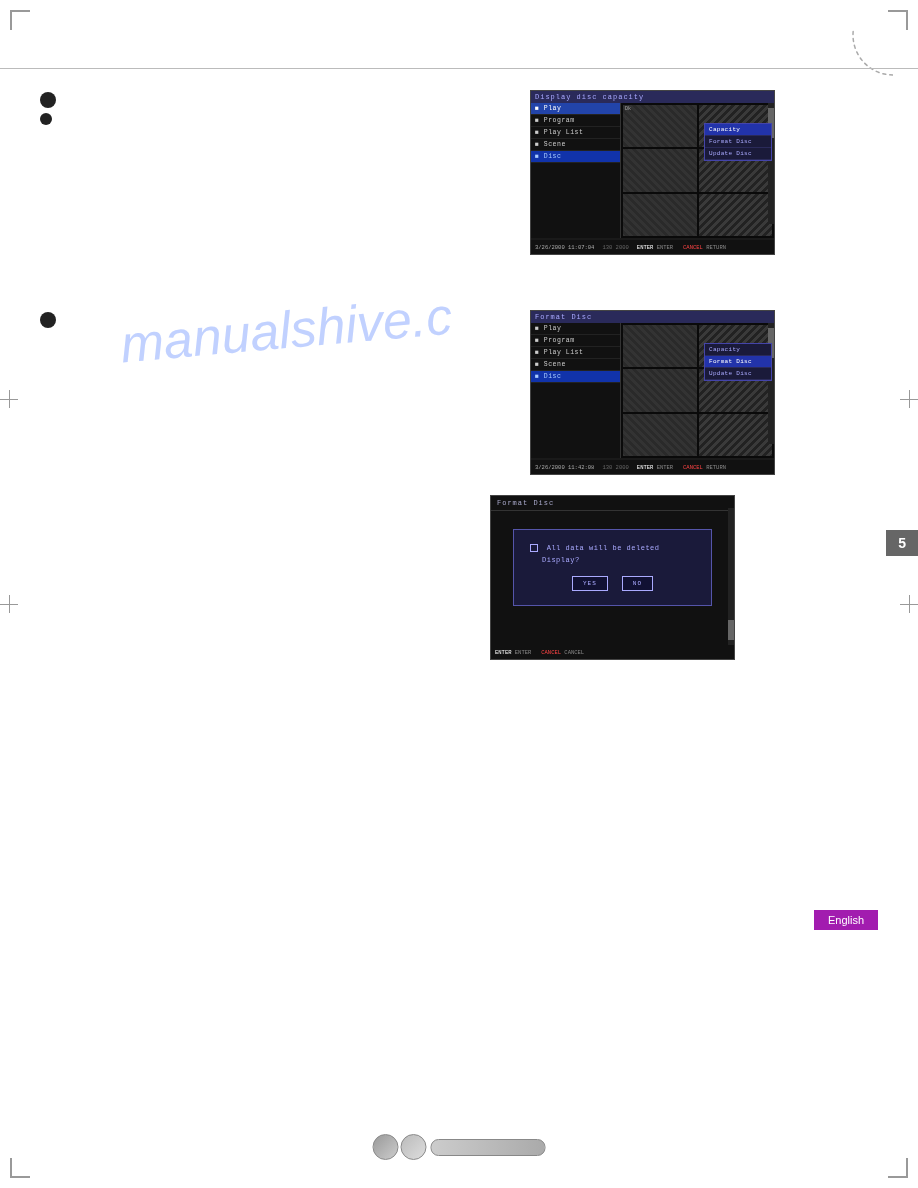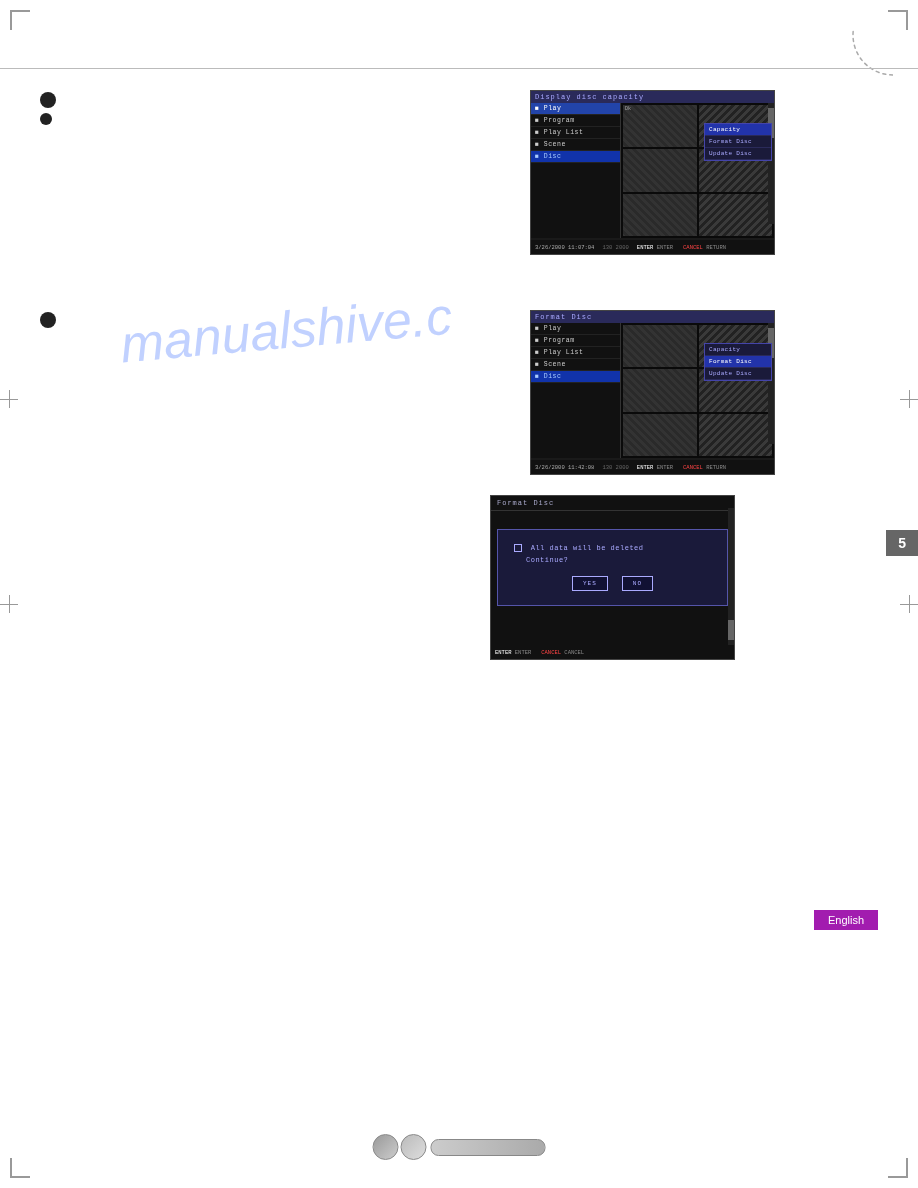--- a/index.html
+++ b/index.html
@@ -431,26 +431,26 @@
       </div>
     </div>
   </div>
 </div>
 
 <div style="position:absolute; top:495px; left:490px;">
   <div class="dialog-screenshot">
 
     <div class="dialog-title">Format Disc</div>
 
-    <div style="margin: 18px 6px; background:#1a1a3a; border:1px solid #5555aa; padding:14px 16px;">
+    <div style="margin: 18px 22px; background:#1a1a3a; border:1px solid #5555aa; padding:14px 16px;">
       <div style="color:#aaaaff; font-size:7px; letter-spacing:0.5px; margin-bottom:4px; font-family:'Courier New',monospace;">
         <span style="display:inline-block; width:8px; height:8px; border:1px solid #aaaaff; margin-right:4px; vertical-align:middle;"></span>
         <span>All data will be deleted</span>
       </div>
-      <div style="color:#aaaaff; font-size:7px; letter-spacing:0.5px; margin-bottom:12px; font-family:'Courier New',monospace; padding-left:12px;">Continue?</div>
+      <div style="color:#aaaaff; font-size:7px; letter-spacing:0.5px; margin-bottom:12px; font-family:'Courier New',monospace; padding-left:12px;">Display?</div>
 
       <div style="display:flex; gap:14px; justify-content:center;">
         <div style="border:1px solid #aaaaff; color:#aaaaff; font-size:6px; padding:3px 10px; background:#111133; font-family:'Courier New',monospace; letter-spacing:1px;">YES</div>
         <div style="border:1px solid #aaaaff; color:#aaaaff; font-size:6px; padding:3px 10px; background:#111133; font-family:'Courier New',monospace; letter-spacing:1px;">NO</div>
       </div>
     </div>
 
     <div style="position:absolute; right:0; top:12px; bottom:14px; width:6px; background:#222;">
       <div style="width:100%; height:20px; background:#666; position:absolute; bottom:5px;"></div>
     </div>

